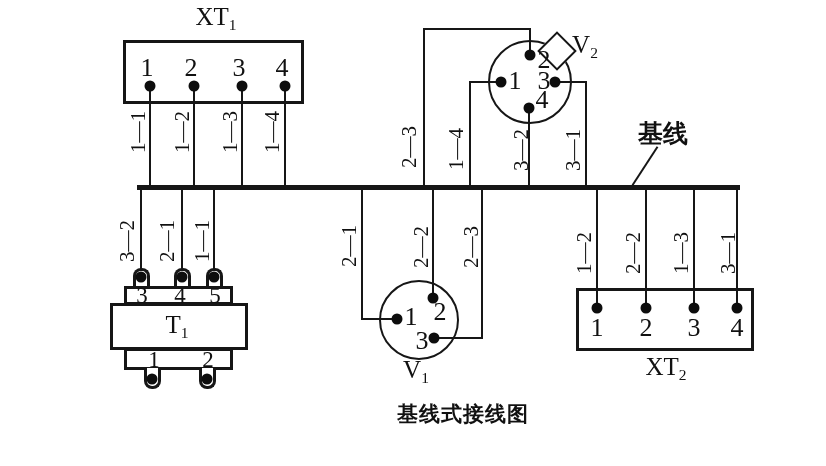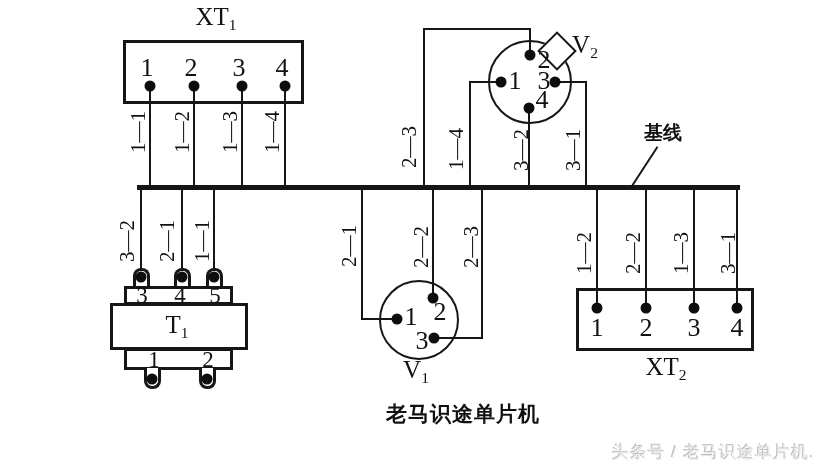--- a/index.html
+++ b/index.html
@@ -14,21 +14,21 @@
   .wlabel{position:absolute;transform:translate(-50%,-50%) rotate(-90deg);font-size:21px;line-height:1;white-space:nowrap;}
   .comp{position:absolute;transform:translate(-50%,-50%);font-size:25px;line-height:1;white-space:nowrap;}
   .comp sub{font-size:0.62em;vertical-align:-0.3em;}
   .lug{position:absolute;border:3px solid #161616;background:#fff;box-sizing:border-box;}
   .lug-top{border-radius:8px 8px 0 0;border-bottom:none;}
   .lug-bot{border-radius:0 0 8px 8px;border-top:none;}
   .tab{position:absolute;border:2.5px solid #161616;background:#fff;box-sizing:border-box;transform:rotate(45deg);}
   .cjk{position:absolute;font-family:"Liberation Sans",sans-serif;font-weight:bold;white-space:nowrap;}
   .center{transform:translate(-50%,-50%);}
   .title{font-size:21px;letter-spacing:1px;}
-  .busname{font-size:19px;}
+  .busname{font-size:25px;}
   .watermark{font-family:"Liberation Sans",sans-serif;font-size:17px;color:#e9e9e9;
              text-shadow:-1px -1px 0 #b9b9b9;letter-spacing:1px;white-space:nowrap;position:absolute;}
 </style>
 </head>
 <body>
 
 <div class="canvas">
 
   <div class="ln" style="left:137px;top:185px;width:603px;height:5px"></div>
   <div class="cjk busname center" style="left:663px;top:133px">基线</div>
@@ -156,16 +156,15 @@
   <div class="num" style="left:694px;top:328px">3</div>
   <div class="num" style="left:737px;top:328px">4</div>
 
   <div class="comp" style="left:666px;top:368px"><span>XT</span><sub>2</sub></div>
 
   <div class="wlabel" style="left:584px;top:253px">1—2</div>
   <div class="wlabel" style="left:633px;top:253px">2—2</div>
   <div class="wlabel" style="left:681px;top:253px">1—3</div>
   <div class="wlabel" style="left:728px;top:253px">3—1</div>
 
-  <div class="cjk title center" style="left:463px;top:414px">老马识途单片机</div>
-  <div class="watermark" style="left:612px;top:441px">头条号 / 老马识途单片机.</div>
+  <div class="cjk title center" style="left:463px;top:414px">基线式接线图</div>
 
 </div>
 
 </body></html>

